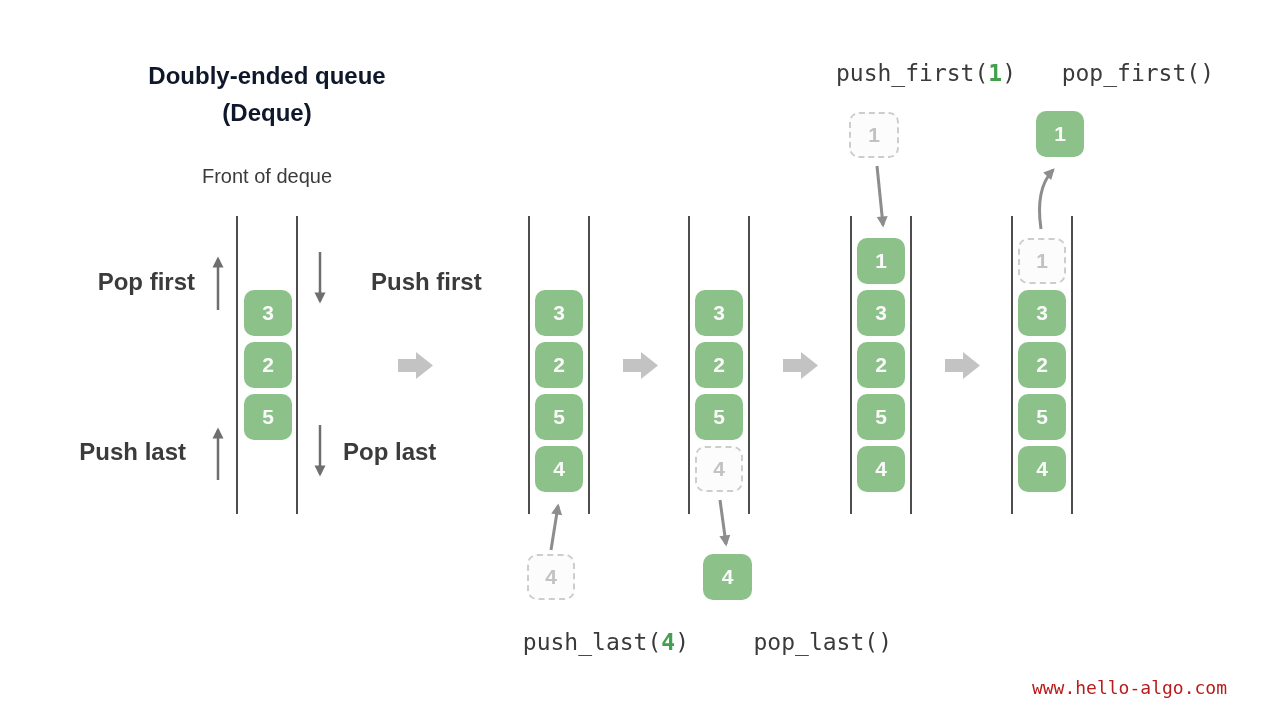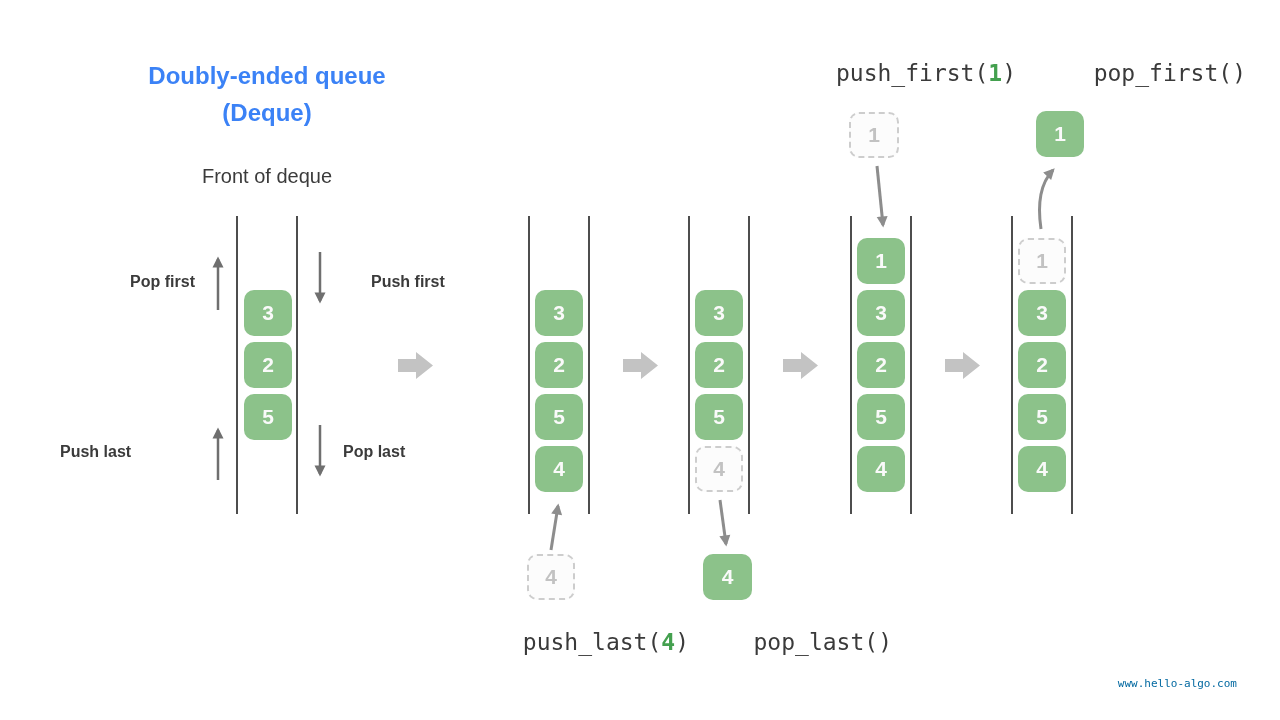--- a/index.html
+++ b/index.html
@@ -6,28 +6,28 @@
   #canvas{
     position:relative;width:1280px;height:720px;background:#ffffff;
     font-family:"Liberation Sans",sans-serif;overflow:hidden;
   }
   #canvas *{box-sizing:border-box;}
   .abs{position:absolute;}
 
   
   .title{
     left:97px;top:57px;width:340px;text-align:center;
-    font-weight:bold;font-size:24px;line-height:37px;color:#3b82f6;
+    font-weight:bold;font-size:24px;line-height:37px;color:#0f172a;
   }
   .deque-label{
     width:340px;left:97px;text-align:center;
     font-weight:normal;font-size:20px;color:#3b3b3b;
   }
   .oplabel{
-    font-weight:bold;font-size:16px;color:#3b3b3b;line-height:24px;
+    font-weight:bold;font-size:24px;color:#3b3b3b;line-height:24px;
   }
 
   
   .walls{
     top:216px;height:298px;width:62px;
     border-left:2px solid #4d4d4d;border-right:2px solid #4d4d4d;
   }
 
   
   .cell{
@@ -47,21 +47,21 @@
   
   .codelabel{
     font-family:"DejaVu Sans Mono","Liberation Mono",monospace;
     font-size:23px;color:#3a3a3a;width:200px;text-align:right;line-height:26px;
     white-space:nowrap;
   }
   .codelabel .arg{color:#44a04f;font-weight:bold;}
 
   .watermark{
     font-family:"DejaVu Sans Mono","Liberation Mono",monospace;
-    font-size:11px;color:#0369a1;right:43px;top:677px;
+    font-size:18px;color:#b91c1c;right:53px;top:677px;
   }
 
   svg.arrow-layer{position:absolute;left:0;top:0;pointer-events:none;}
 </style>
 </head>
 <body>
 
 <div id="canvas">
 
   <svg class="arrow-layer" width="1280" height="720" viewBox="0 0 1280 720">
@@ -87,21 +87,21 @@
 
   <div class="abs title">
     <div>Doubly-ended queue</div>
     <div>(Deque)</div>
   </div>
 
   <div class="abs deque-label" style="top:165px;">Front of deque</div>
 
   <div class="abs oplabel" style="left:60px;top:270px;width:135px;text-align:right;">Pop first</div>
   <div class="abs oplabel" style="left:343px;top:270px;margin-left:28px;">Push first</div>
-  <div class="abs oplabel" style="left:60px;top:440px;width:132px;text-align:left;">Push last</div>
+  <div class="abs oplabel" style="left:54px;top:440px;width:132px;text-align:right;">Push last</div>
   <div class="abs oplabel" style="left:343px;top:440px;">Pop last</div>
 
   <div class="abs walls" style="left:236px;"></div>
   <div class="abs walls" style="left:528px;"></div>
   <div class="abs walls" style="left:688px;"></div>
   <div class="abs walls" style="left:850px;"></div>
   <div class="abs walls" style="left:1011px;"></div>
 
   <div class="abs cell solid" style="left:244px;top:290px;">3</div>
   <div class="abs cell solid" style="left:244px;top:342px;">2</div>
@@ -132,19 +132,19 @@
   <div class="abs cell solid" style="left:1018px;top:342px;">2</div>
   <div class="abs cell solid" style="left:1018px;top:394px;">5</div>
   <div class="abs cell solid" style="left:1018px;top:446px;">4</div>
 
   <div class="abs block-arrow" style="left:398px;top:352px;"></div>
   <div class="abs block-arrow" style="left:623px;top:352px;"></div>
   <div class="abs block-arrow" style="left:783px;top:352px;"></div>
   <div class="abs block-arrow" style="left:945px;top:352px;"></div>
 
   <div class="abs codelabel" style="left:816px;top:60px;"><span>push_first(</span><span class="arg">1</span><span>)</span></div>
-  <div class="abs codelabel" style="left:1046px;top:60px;">pop_first()</div>
+  <div class="abs codelabel" style="left:1014px;top:60px;">pop_first()</div>
   <div class="abs codelabel" style="left:489px;top:629px;"><span>push_last(</span><span class="arg">4</span><span>)</span></div>
   <div class="abs codelabel" style="left:692px;top:629px;">pop_last()</div>
 
   <div class="abs watermark">www.hello-algo.com</div>
 
 </div>
 
 </body></html>

